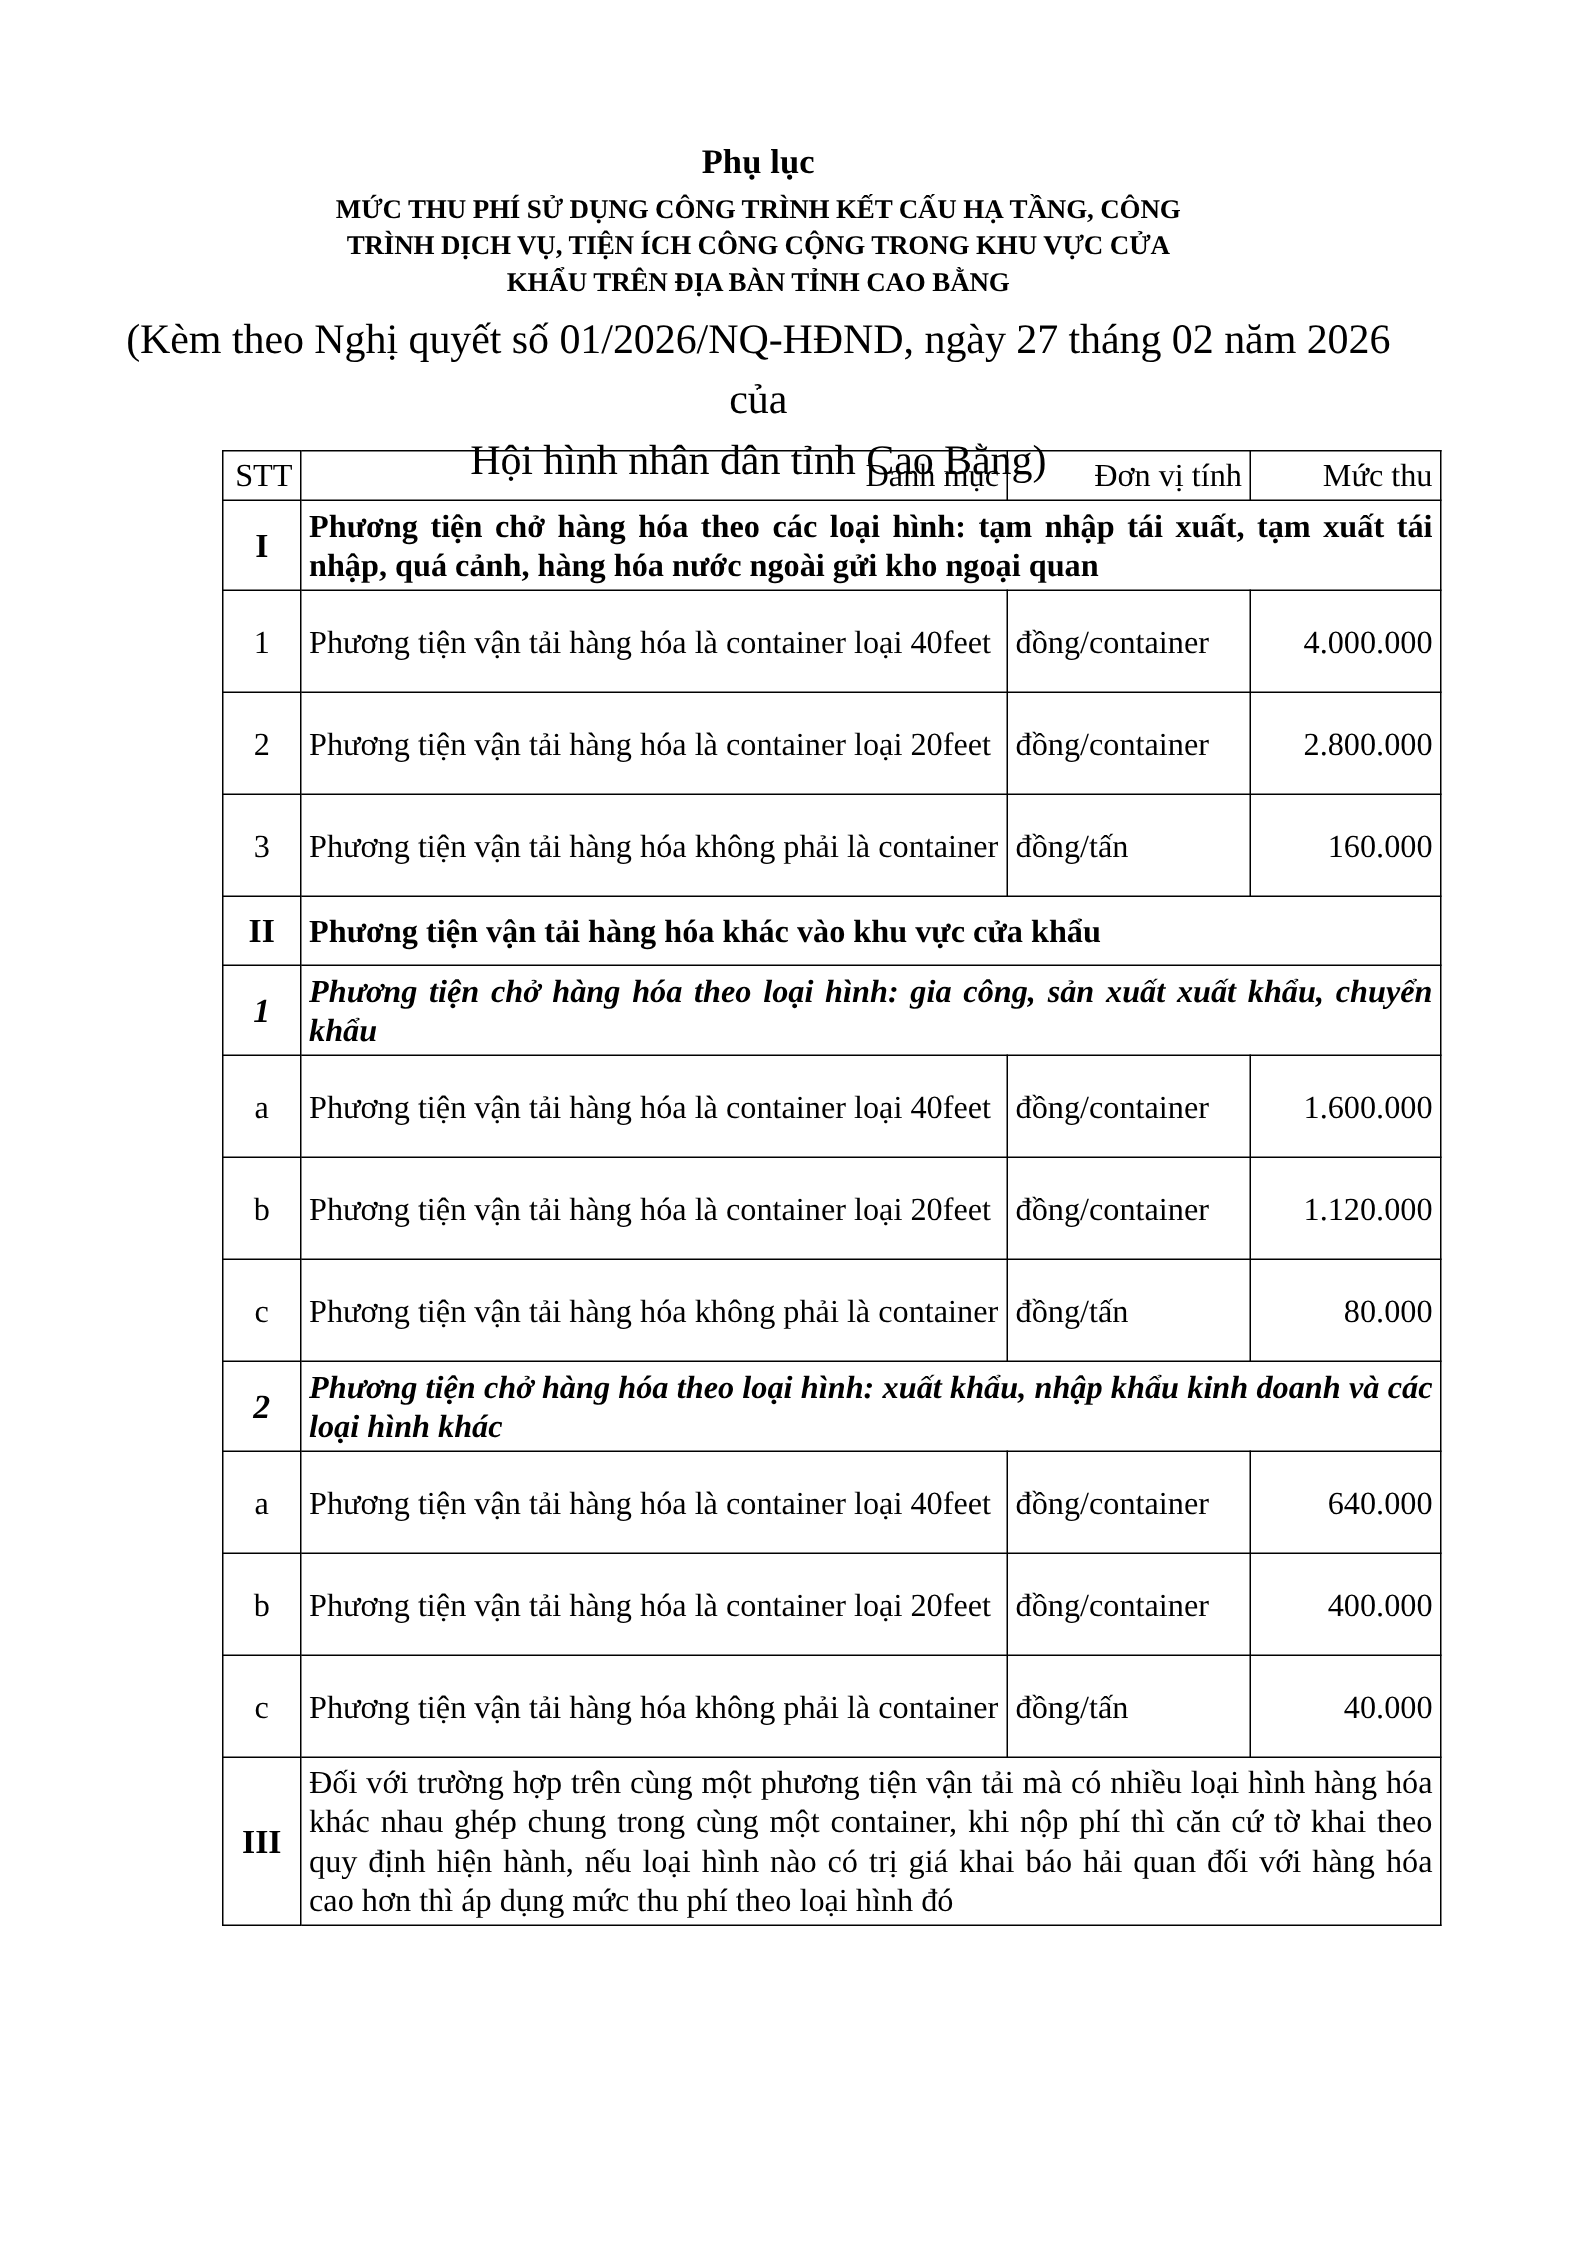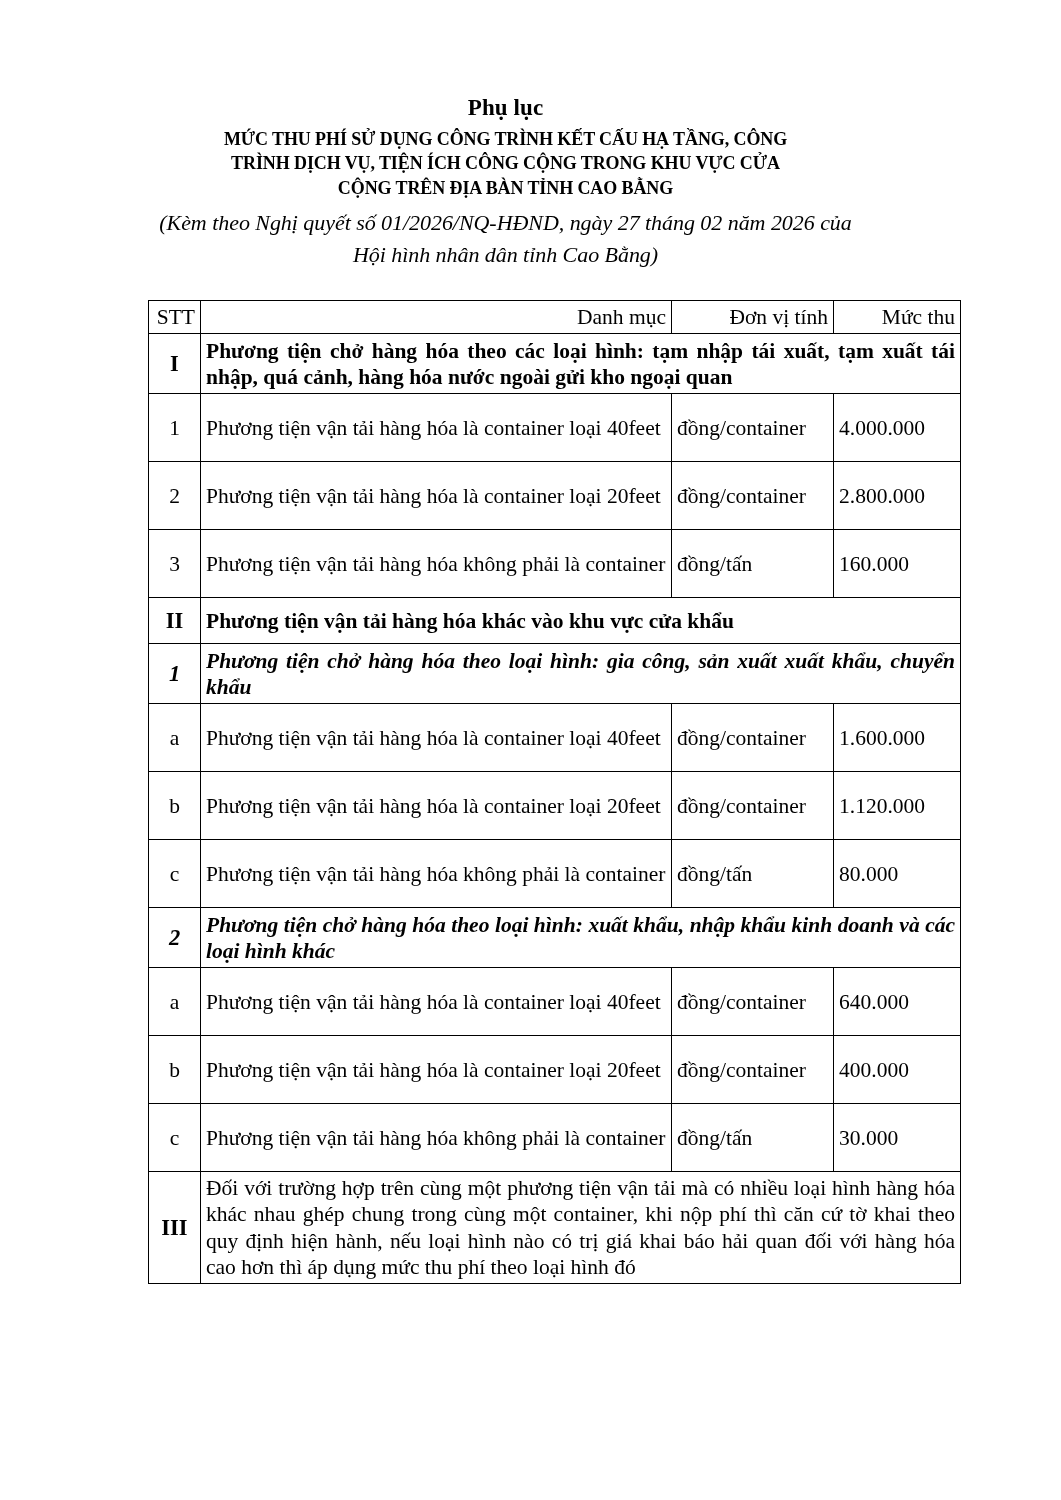--- a/index.html
+++ b/index.html
@@ -39,22 +39,21 @@
     font-weight: bold;
     line-height: 1.36;
     margin-top: 4px;
     text-align: center;
     letter-spacing: -0.1px;
   }
   .t-main-l3 {
     display: block;
   }
   .t-sub {
-    font-size: 22px;
-    font-style: italic;
+    font-size: 28px;
     line-height: 1.44;
     margin-top: 7px;
     text-align: center;
     letter-spacing: -0.05px;
   }
 
   table.fee {
     border-collapse: collapse;
     position: absolute;
     left: 148px;
@@ -109,20 +108,21 @@
   }
   td.name.just {
     text-align: justify;
     text-align-last: left;
   }
   td.unit {
     vertical-align: middle;
     padding: 2px 3px;
   }
   td.rate {
+    text-align: right;
     vertical-align: middle;
     padding: 2px 8px 2px 3px;
   }
   td.note {
     font-weight: bold;
     text-align: justify;
     text-align-last: left;
     padding: 6px 6px 8px 6px;
     line-height: 1.3;
   }
@@ -133,21 +133,21 @@
 </head>
 <body>
 
 <div class="page">
 
   <div class="titles">
     <div class="t-appendix">Phụ lục</div>
     <div class="t-main">
       <span class="t-main-l3">MỨC THU PHÍ SỬ DỤNG CÔNG TRÌNH KẾT CẤU HẠ TẦNG, CÔNG</span>
       <span class="t-main-l3">TRÌNH DỊCH VỤ, TIỆN ÍCH CÔNG CỘNG TRONG KHU VỰC CỬA</span>
-      <span class="t-main-l3">CỘNG TRÊN ĐỊA BÀN TỈNH CAO BẰNG</span>
+      <span class="t-main-l3">KHẨU TRÊN ĐỊA BÀN TỈNH CAO BẰNG</span>
     </div>
     <div class="t-sub">
       <span class="t-main-l3">(Kèm theo Nghị quyết số 01/2026/NQ-HĐND, ngày 27 tháng 02 năm 2026 của</span>
       <span class="t-main-l3">Hội hình nhân dân tỉnh Cao Bằng)</span>
     </div>
   </div>
 
   <table class="fee">
     <colgroup>
       <col class="c-stt">
@@ -225,21 +225,21 @@
       <tr class="r-tall">
         <td class="stt">b</td>
         <td class="name">Phương tiện vận tải hàng hóa là container loại 20feet</td>
         <td class="unit">đồng/container</td>
         <td class="rate">400.000</td>
       </tr>
       <tr class="r-tall">
         <td class="stt">c</td>
         <td class="name just">Phương tiện vận tải hàng hóa không phải là container</td>
         <td class="unit">đồng/tấn</td>
-        <td class="rate">30.000</td>
+        <td class="rate">40.000</td>
       </tr>
       <tr>
         <td class="stt roman">III</td>
         <td class="note" colspan="3">Đối với trường hợp trên cùng một phương tiện vận tải mà có nhiều loại hình hàng hóa khác nhau ghép chung trong cùng một container, khi nộp phí thì căn cứ tờ khai theo quy định hiện hành, nếu loại hình nào có trị giá khai báo hải quan đối với hàng hóa cao hơn thì áp dụng mức thu phí theo loại hình đó</td>
       </tr>
     </tbody>
   </table>
 
 </div>
 

